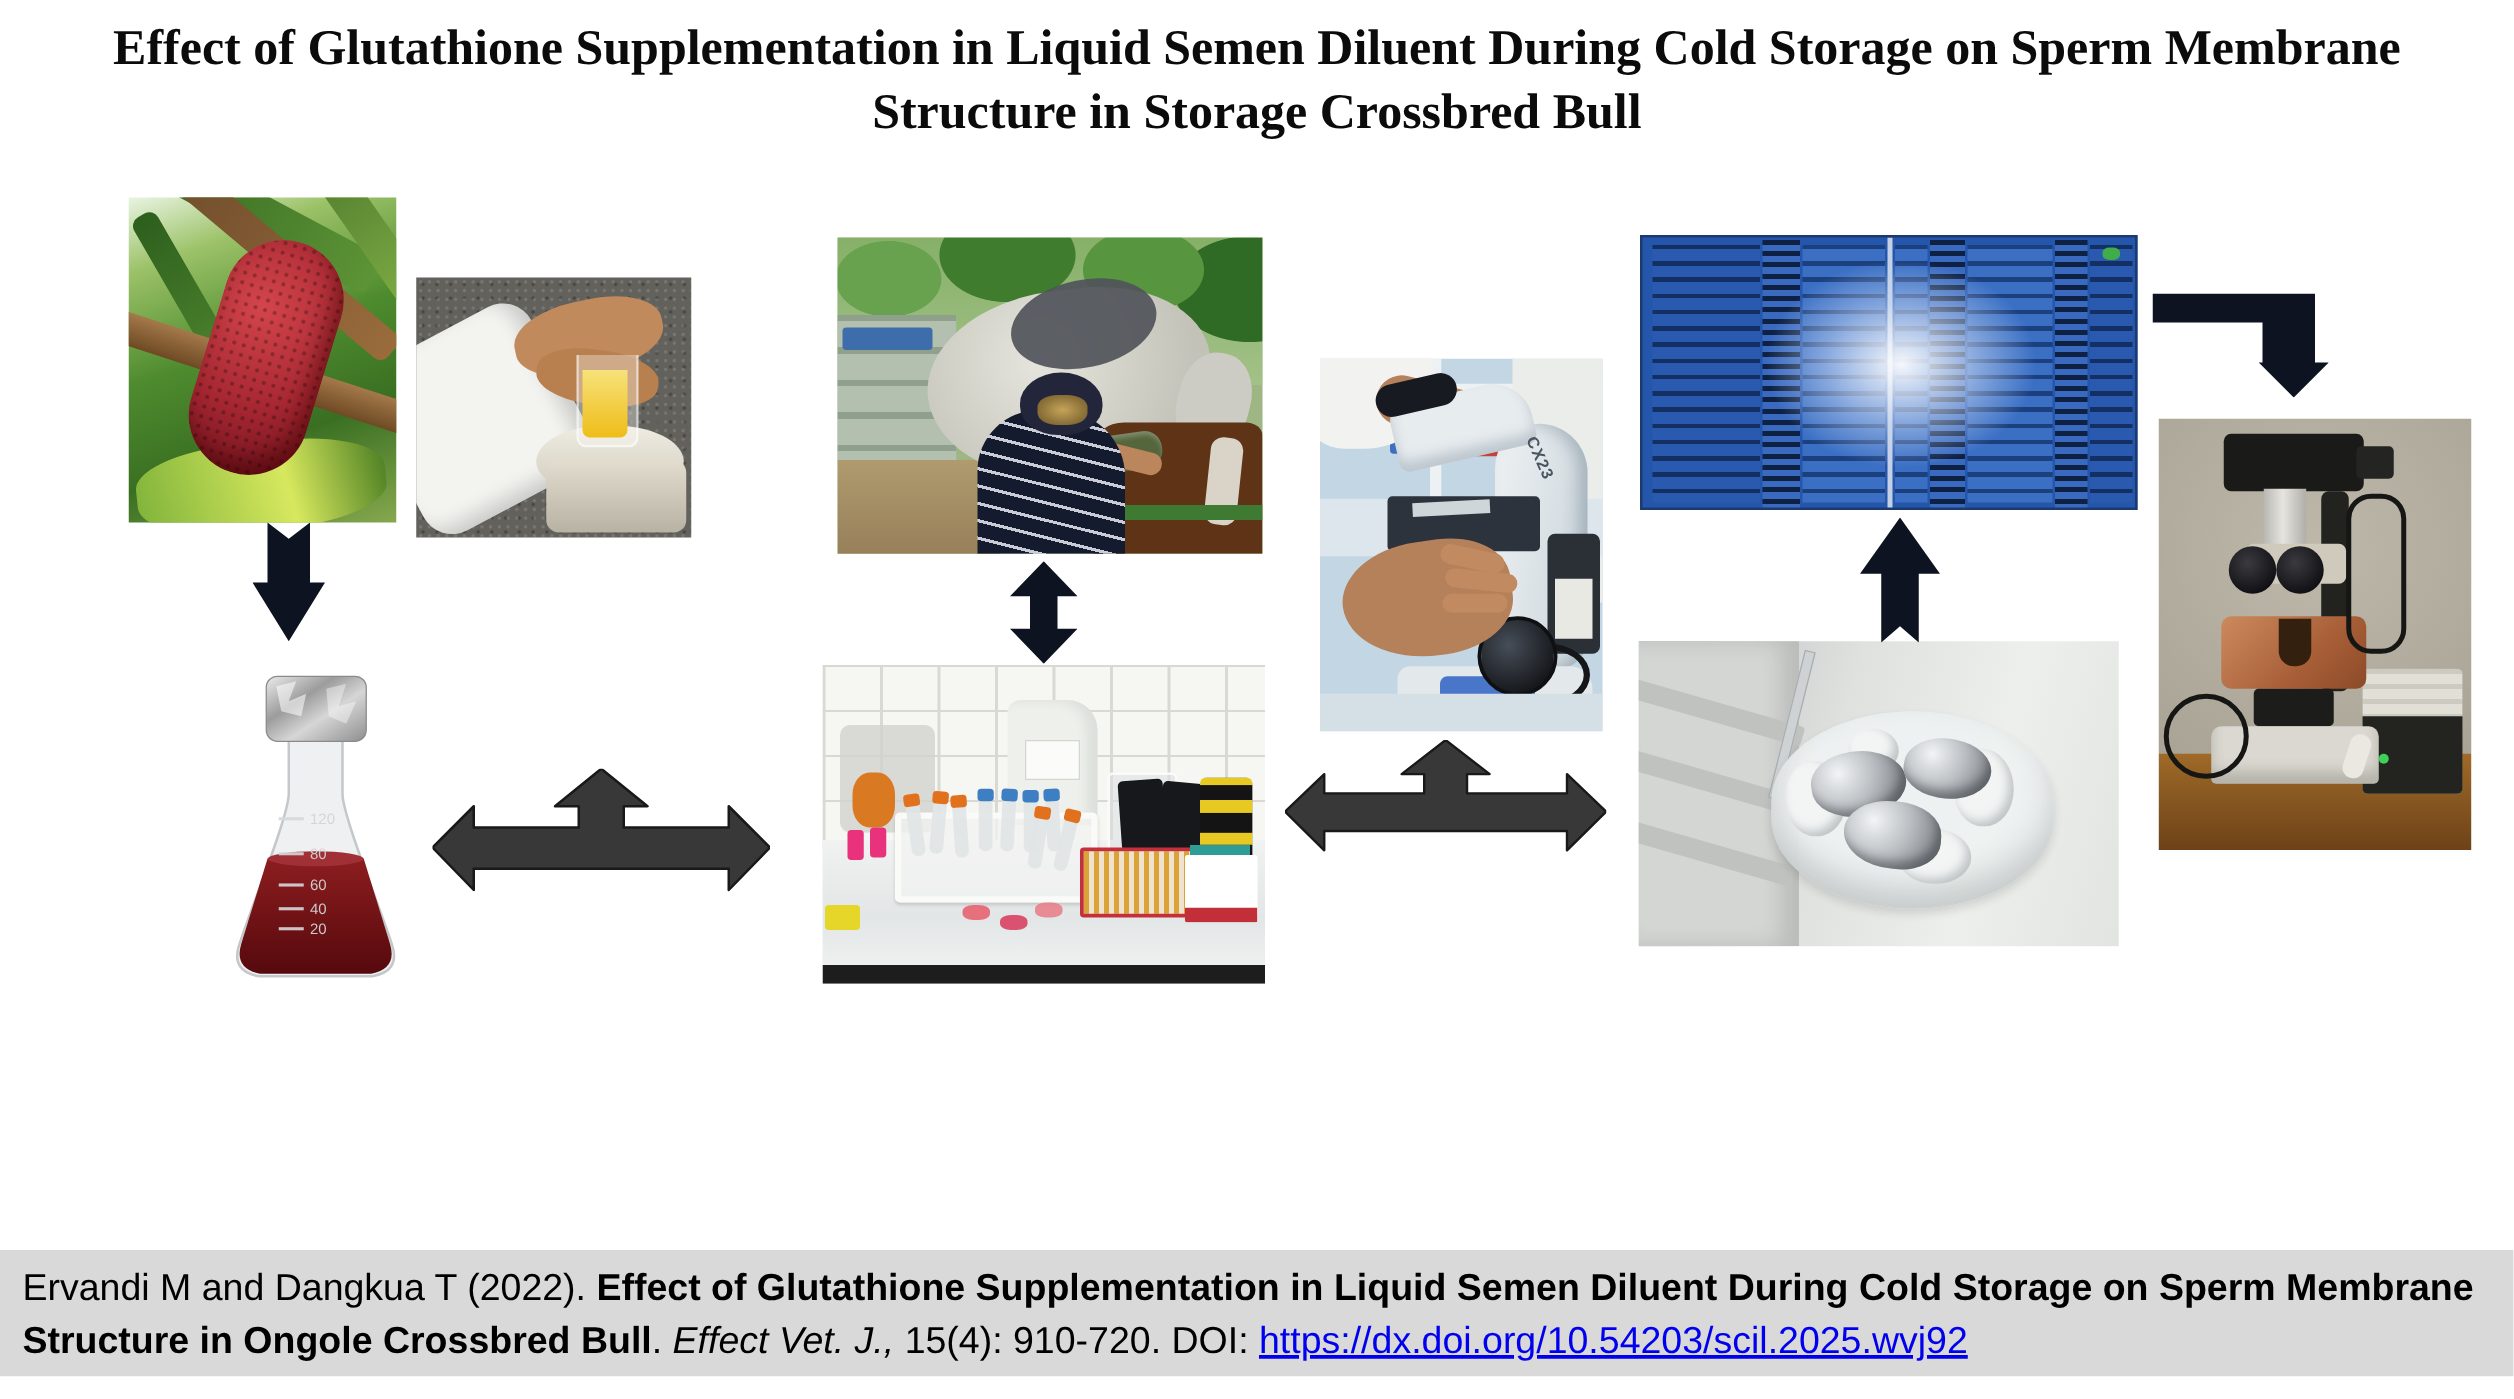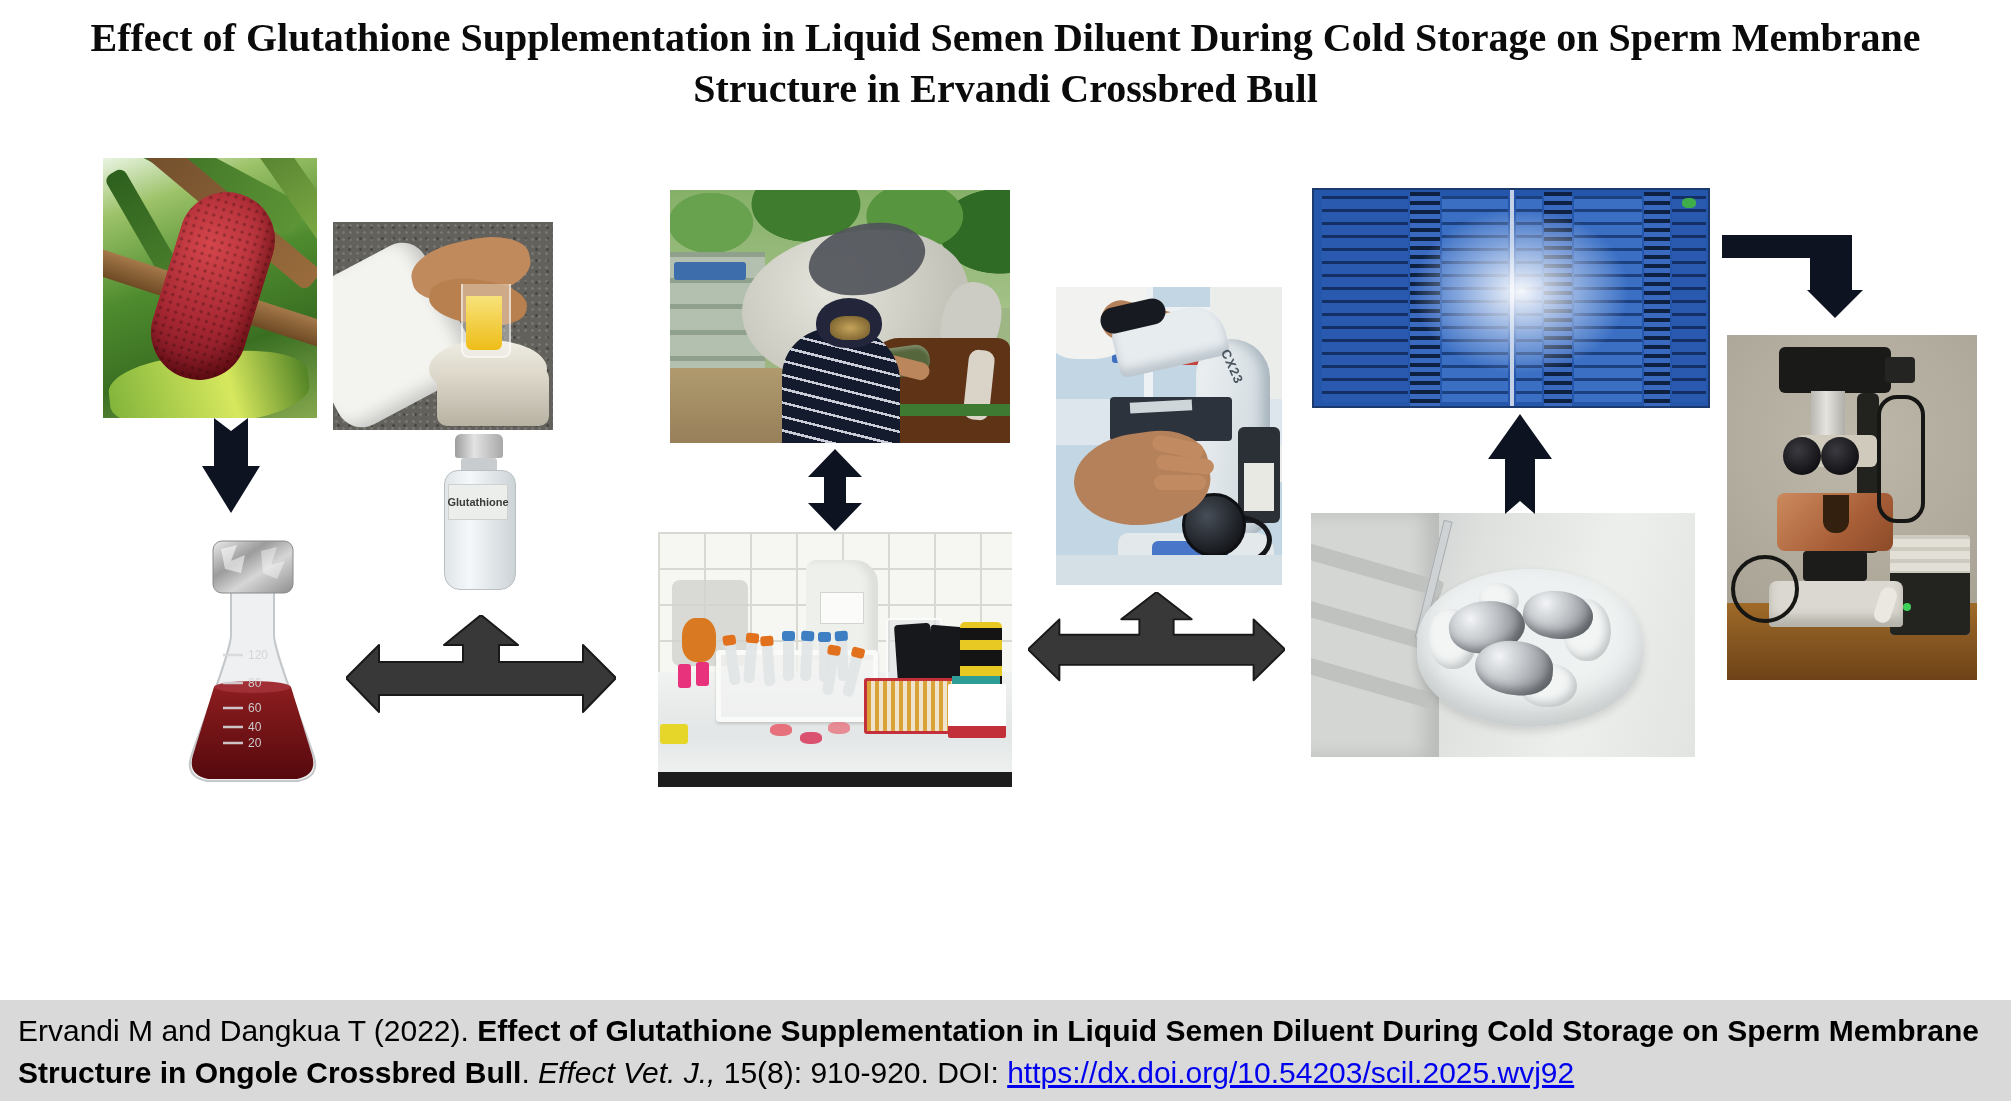--- a/index.html
+++ b/index.html
@@ -222,21 +222,21 @@
   .citetext .i{font-style:italic;}
   .doi{color:#0000ee;text-decoration:underline;cursor:pointer;}
 </style>
 </head>
 <body>
 
 <div class="canvas">
 
   <div class="title">
     <span>Effect of Glutathione Supplementation in Liquid Semen Diluent During Cold Storage on Sperm Membrane</span>
-    <span>Structure in Ervandi Crossbred Bull</span>
+    <span>Structure in Storage Crossbred Bull</span>
   </div>
 
   <div class="photo fruit">
     <div class="leaf" style="left:-30px;top:-10px;width:240px;height:34px;transform:rotate(28deg);"></div>
     <div class="leaf" style="left:-10px;top:30px;width:250px;height:26px;transform:rotate(40deg);background:linear-gradient(90deg,#6b4a2a,#9a6c3c);"></div>
     <div class="leaf" style="left:-40px;top:90px;width:200px;height:22px;transform:rotate(60deg);"></div>
     <div class="leaf" style="left:60px;top:-20px;width:220px;height:28px;transform:rotate(55deg);background:linear-gradient(90deg,#355e20,#7fae45);"></div>
     <div class="branch"></div>
     <div class="fruit-lowleaf"></div>
     <div class="fruitbody"></div>
@@ -246,26 +246,20 @@
     <div class="sleeve"></div>
     <div class="hand1"></div>
     <div class="hand2"></div>
     <div class="scaleplat"></div>
     <div class="scalebase"></div>
     <div class="beaker">
       <div class="yolkliq"></div>
     </div>
   </div>
 
-  <div class="photo vial" style="background:#fff;">
-    <div class="vialcap"></div>
-    <div class="vialneck"></div>
-    <div class="vialbody"></div>
-    <div class="viallabel">Glutathione</div>
-  </div>
 
   <div class="photo flask" style="background:#fff;">
     <svg width="175" height="262" viewBox="0 0 175 262">
       <defs>
         <linearGradient id="foilG" x1="0" y1="0" x2="1" y2="1">
           <stop offset="0" stop-color="#ececec"></stop>
             <stop offset="0.35" stop-color="#9c9c9c"></stop>
           <stop offset="0.6" stop-color="#d6d6d6"></stop>
             <stop offset="1" stop-color="#8e8e8e"></stop>
         </linearGradient>
@@ -467,16 +461,16 @@
 
   <svg class="arrow" style="left:1488px;top:414px;" width="64" height="100" viewBox="0 0 64 100">
     <polygon points="32,0 64,45 47,45 47,100 32,87 17,100 17,45 0,45" fill="#0d1320"></polygon>
   </svg>
 
   <svg class="arrow" style="left:1722px;top:233px;" width="141" height="85" viewBox="0 0 141 85">
     <polygon points="0,2 130,2 130,57 141,57 113,85 85,57 88,57 88,25 0,25" fill="#0d1320"></polygon>
   </svg>
 
   <div class="citebar">
-    <p class="citetext"><span>Ervandi M and Dangkua T (2022). </span><span class="b">Effect of Glutathione Supplementation in Liquid Semen Diluent During Cold Storage on Sperm Membrane Structure in Ongole Crossbred Bull</span><span>. </span><span class="i">Effect Vet. J.,</span><span> 15(8): 910-920. DOI: </span><a class="doi">https://dx.doi.org/10.54203/scil.2025.wvj92</a></p>
+    <p class="citetext"><span>Ervandi M and Dangkua T (2022). </span><span class="b">Effect of Glutathione Supplementation in Liquid Semen Diluent During Cold Storage on Sperm Membrane Structure in Ongole Crossbred Bull</span><span>. </span><span class="i">Effect Vet. J.,</span><span> 15(4): 910-720. DOI: </span><a class="doi">https://dx.doi.org/10.54203/scil.2025.wvj92</a></p>
   </div>
 
 </div>
 
 </body></html>

